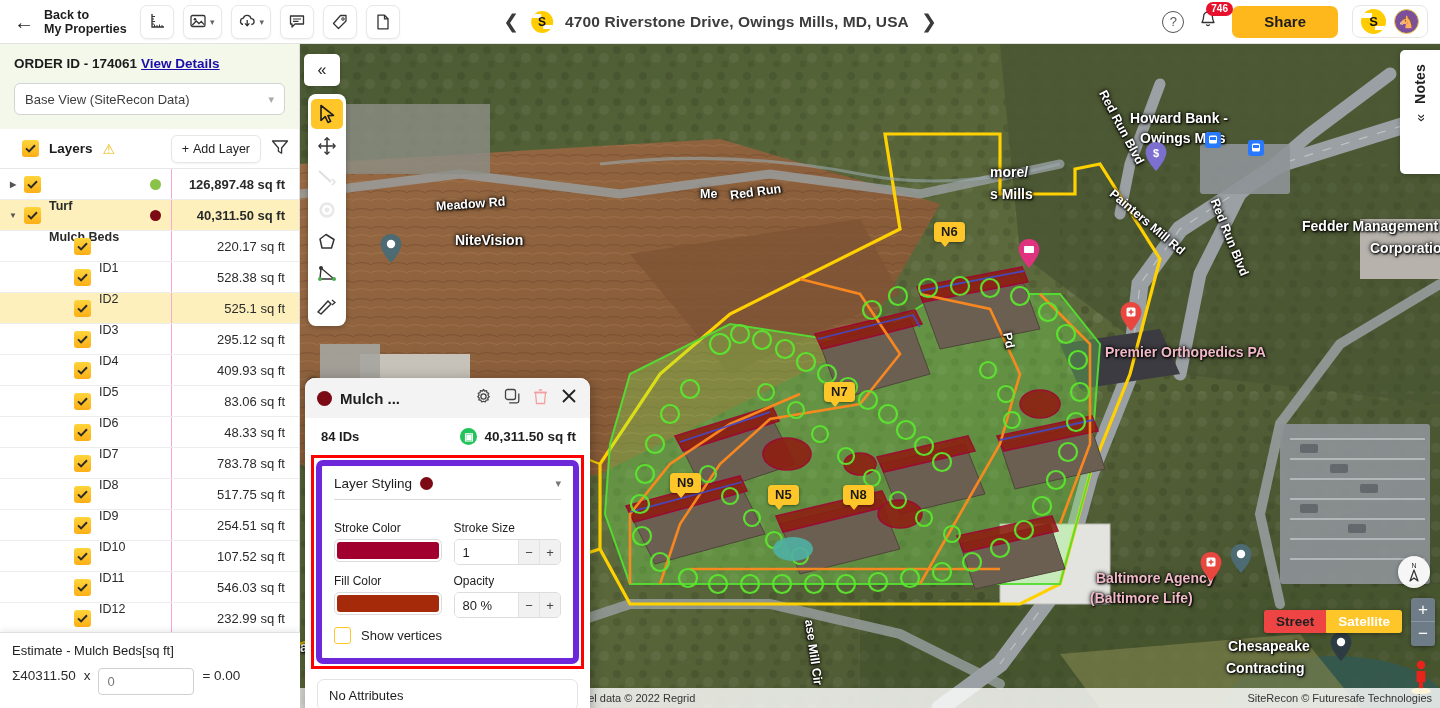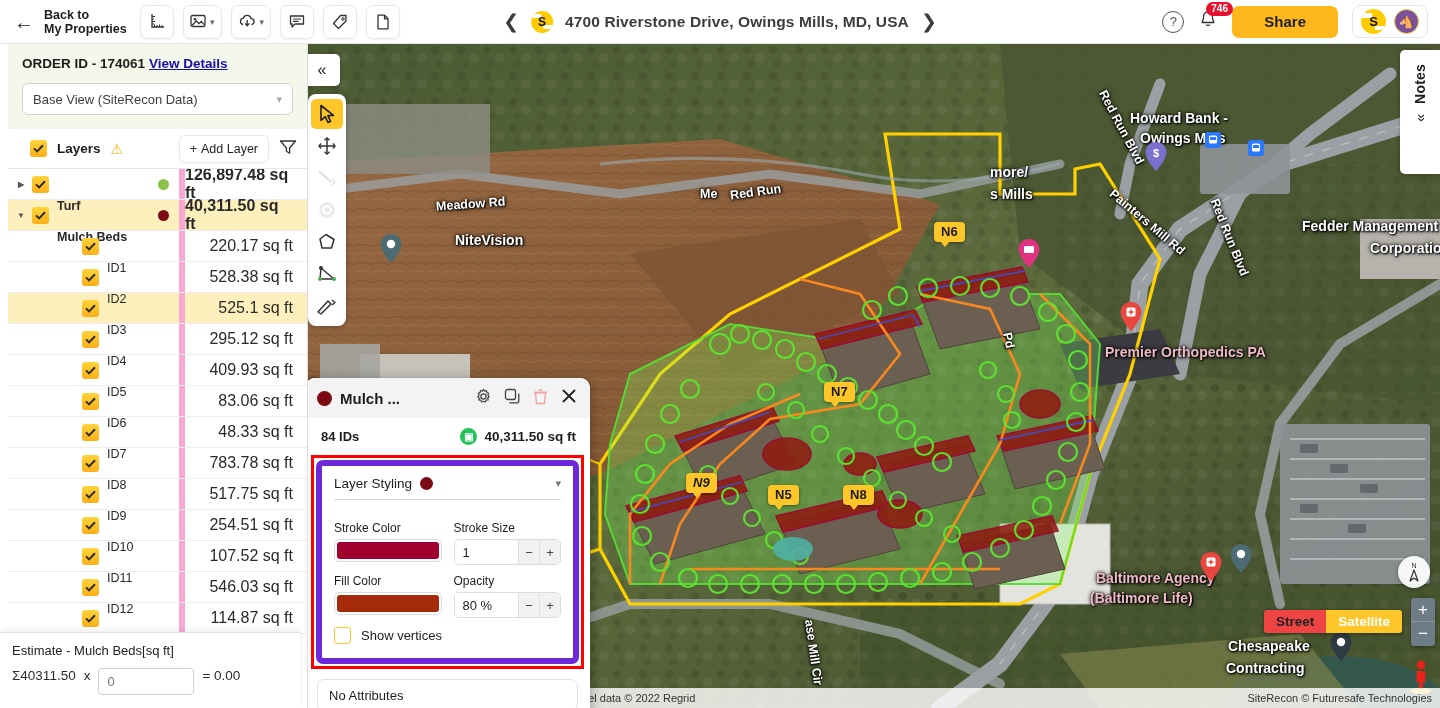--- a/index.html
+++ b/index.html
@@ -66,21 +66,21 @@
   .av1 { width: 25px; height: 25px; border-radius: 50%; background: #FFCC00; position: relative;
          display:flex; align-items:center; justify-content:center; font-size:13px; font-weight:800; color:#111; overflow:hidden;}
   .av1::before, .av1::after { content:""; position:absolute; width:15px; height:4.5px; background:#fff; }
   .av1::before { left:-4px; top:4px; } .av1::after { right:-4px; bottom:4px; }
   .av1 span { position: relative; z-index: 2; }
   .av2 { width: 25px; height: 25px; border-radius: 50%; background: #7b4f9c;
          border: 1.5px solid #f0d24a; display:flex; align-items:center; justify-content:center; font-size:12px;}
 
   
   #sidebar {
-    position: absolute; top: 44px; left: 8px; width: 300px; height: 664px;
+    position: absolute; top: 44px; left: 0; width: 300px; height: 664px;
     background: #fff; border-right: 1px solid #dcdcdc; z-index: 50;
     display: flex; flex-direction: column; justify-content: center;
   }
   .order-block { background: #F3F8EA; padding: 12px 14px 14px 14px; }
   .order-line { font-size: 13.5px; font-weight: 700; color: #1c1c1c; margin-bottom: 12px; }
   .order-link { color: #1a0dab; text-decoration: underline; font-weight: 600; cursor: pointer; margin-left: 4px;}
   .view-select {
     background: #fff; border: 1px solid #d3d3d3; border-radius: 6px; height: 32px;
     display: flex; align-items: center; padding: 0 10px; font-size: 13px; color: #3d3d3d; cursor: pointer;
   }
@@ -112,21 +112,21 @@
   .lrow.group { font-weight: 600; }
   .lrow.hl { background: #FDF0BD; }
   .lrow .arrow { width: 14px; text-align: center; font-size: 8px; color: #555; margin-left: 6px; }
   .lrow .arrow.spacer { visibility: hidden; }
   .lrow .lname { margin-left: 8px; margin-top: 44px; }
   .lrow.child .lname { margin-left: 8px; }
   .lrow .dot { width: 11px; height: 11px; border-radius: 50%; margin-left: auto; margin-right: 0; }
   .lrow .cell-left { display: flex; align-items: center; flex: 0 0 171px; height: 100%; padding-right: 10px; }
   .lrow .cell-right {
     flex: 1; height: 100%; display: flex; align-items: center; justify-content: flex-end;
-    padding-right: 14px; border-left: 6px solid #f9a8d4; font-size: 16px;
+    padding-right: 14px; border-left: 1px solid #f9a8d4; font-size: 13px;
   }
   .lrow.child .cell-left { padding-left: 28px; }
 
   
   #estimate {
     position: absolute; left: 0; bottom: 0; width: 300px; height: 76px; background: #fff;
     border-top: 1px solid #e0e0e0; box-shadow: 0 -2px 6px rgba(0,0,0,.08);
     padding: 10px 12px; z-index: 55;
   }
   .est-title { font-size: 13px; color: #222; margin-bottom: 10px; }
@@ -646,21 +646,21 @@
       <svg width="16" height="16" viewBox="0 0 16 16">
           <rect width="16" height="16" rx="3" fill="#2979ff"></rect>
           <rect x="4" y="3.5" width="8" height="8" rx="1.5" fill="#fff"></rect>
           <rect x="5" y="5" width="6" height="3" fill="#2979ff"></rect>
         </svg>
     </div>
 
     <div id="nodepins">
         <div class="npin" style="left: 634px; top: 178px;">N6</div>
         <div class="npin" style="left: 524px; top: 338px;">N7</div>
-        <div class="npin" style="left: 386px; top: 429px; font-style: italic;">N9</div>
+        <div class="npin" style="left: 370px; top: 429px;">N9</div>
         <div class="npin" style="left: 468px; top: 441px;">N5</div>
         <div class="npin" style="left: 543px; top: 441px;">N8</div>
       </div>
 
     <div id="collapse-btn">
       <span>«</span>
     </div>
 
     <div id="tooldock">
       <div class="tool active">
@@ -1040,21 +1040,21 @@
         <div class="lrow child">
           <div class="cell-left">
             <span class="arrow spacer">▶</span>
             <span class="chk" style="margin-left: 26px;">
               <svg width="11" height="9" viewBox="0 0 11 9">
                 <path d="M1 4.4 L4.1 7.4 L10 1.3" stroke="#2b2b2b" stroke-width="2" fill="none"></path>
               </svg>
             </span>
             <span class="lname">ID13</span>
           </div>
-          <div class="cell-right">114.87 sq ft</div>
+          <div class="cell-right">232.99 sq ft</div>
         </div>
       </div>
   </div>
 
   <div id="estimate">
     <div class="est-title">Estimate - Mulch Beds[sq ft]</div>
     <div class="est-row">
       <span>Σ40311.50</span>
       <span>x</span>
       <input class="est-input" type="text" placeholder="0" style="">

